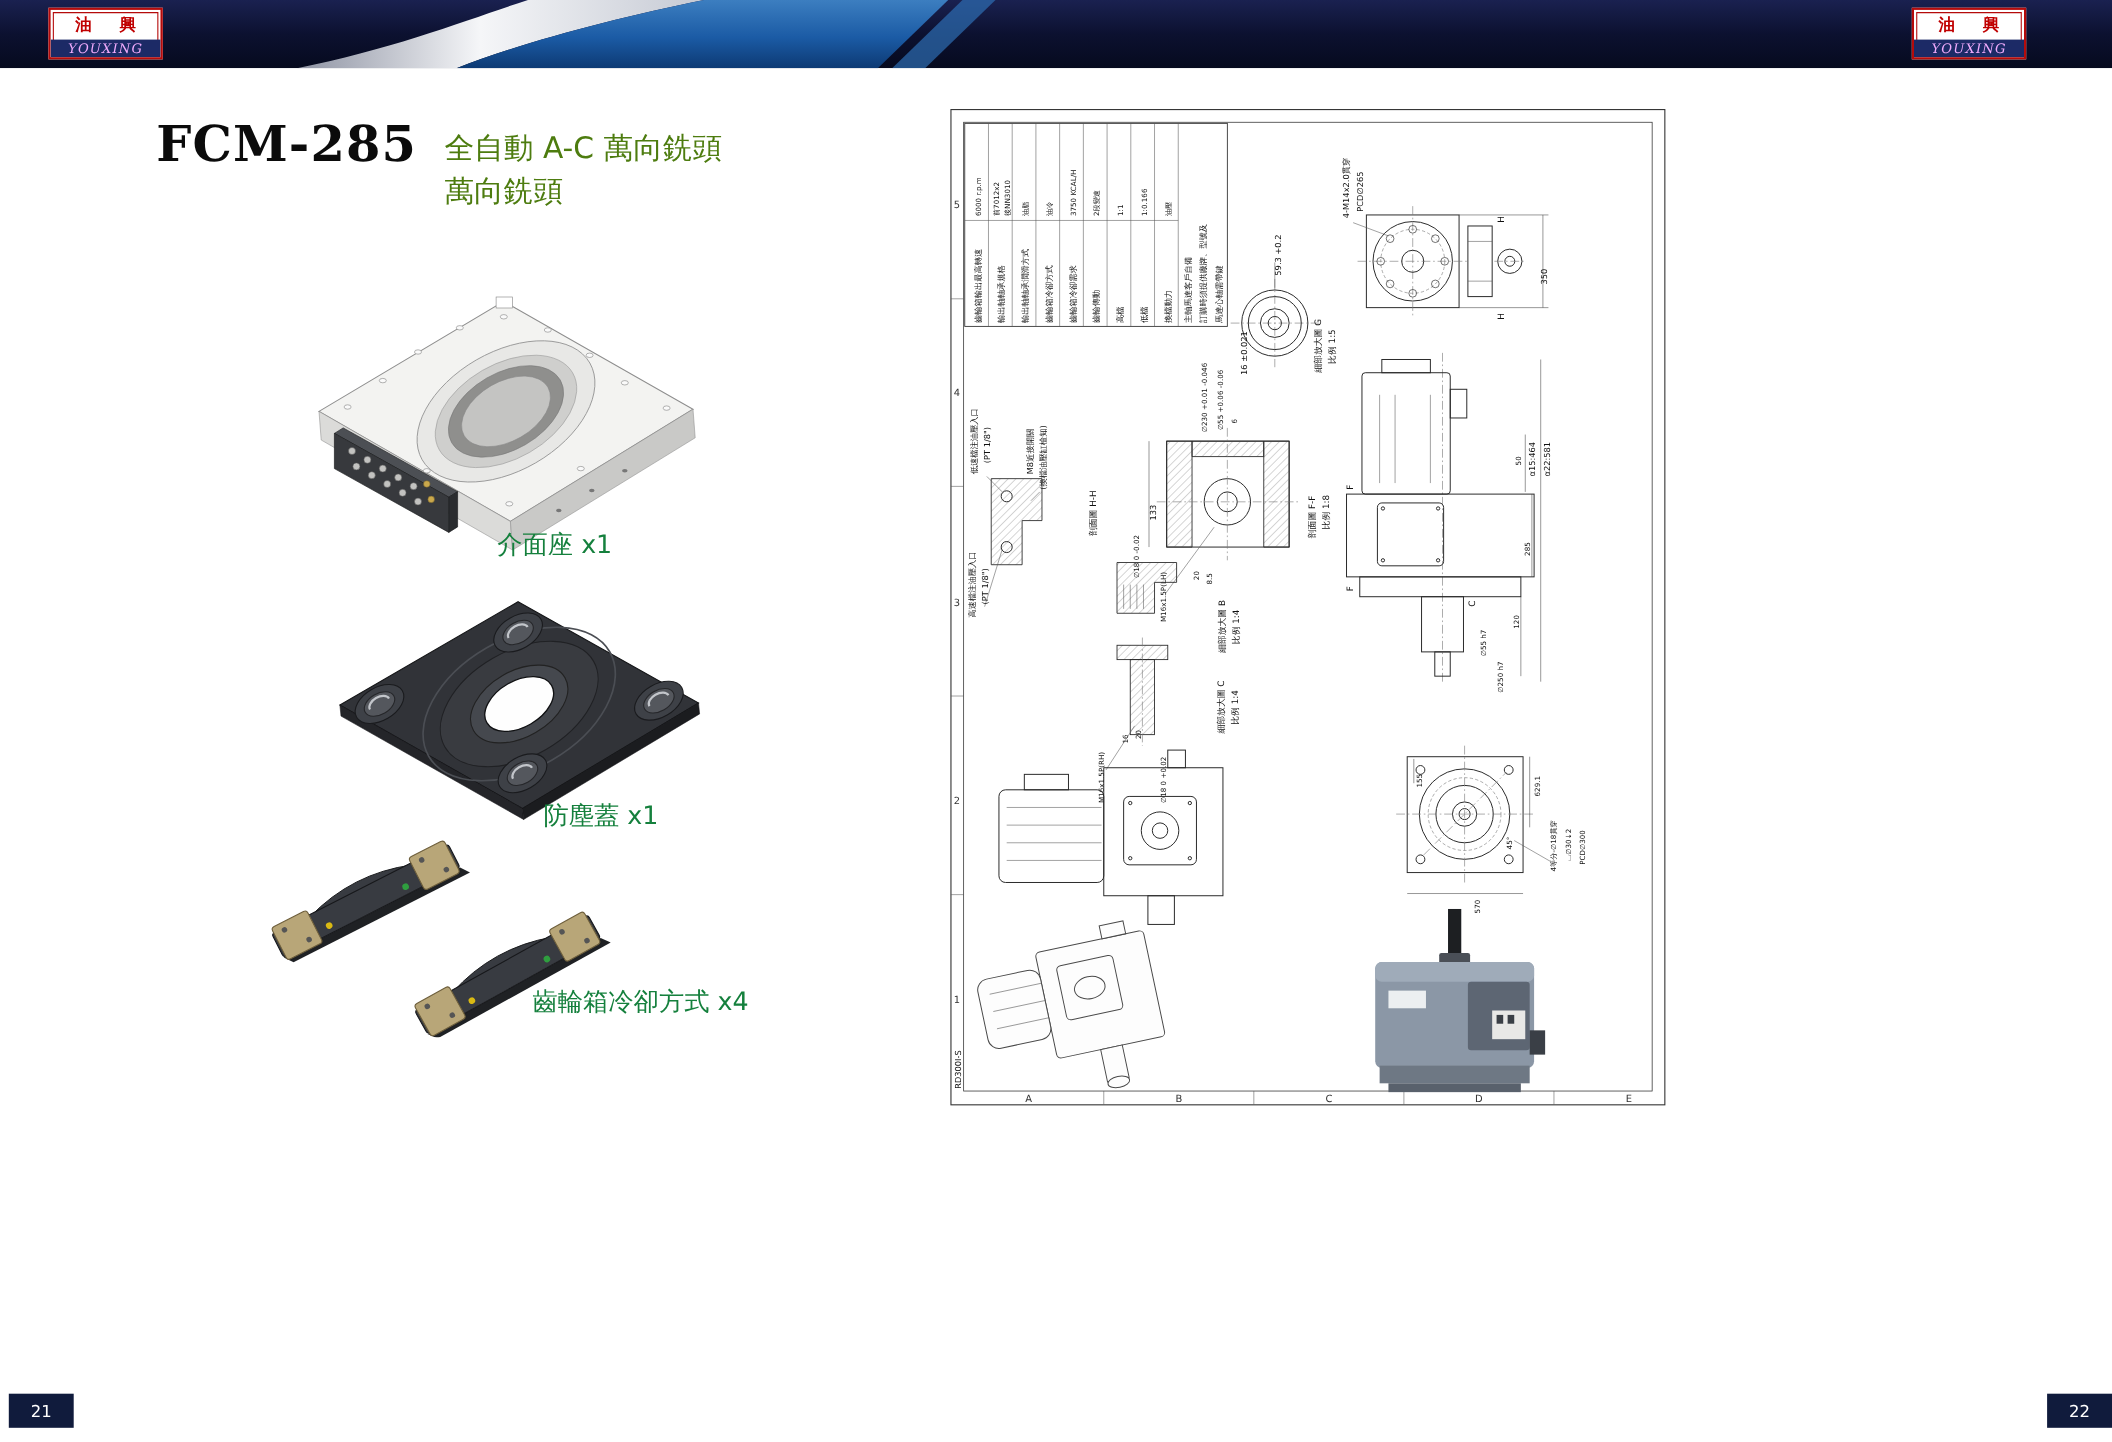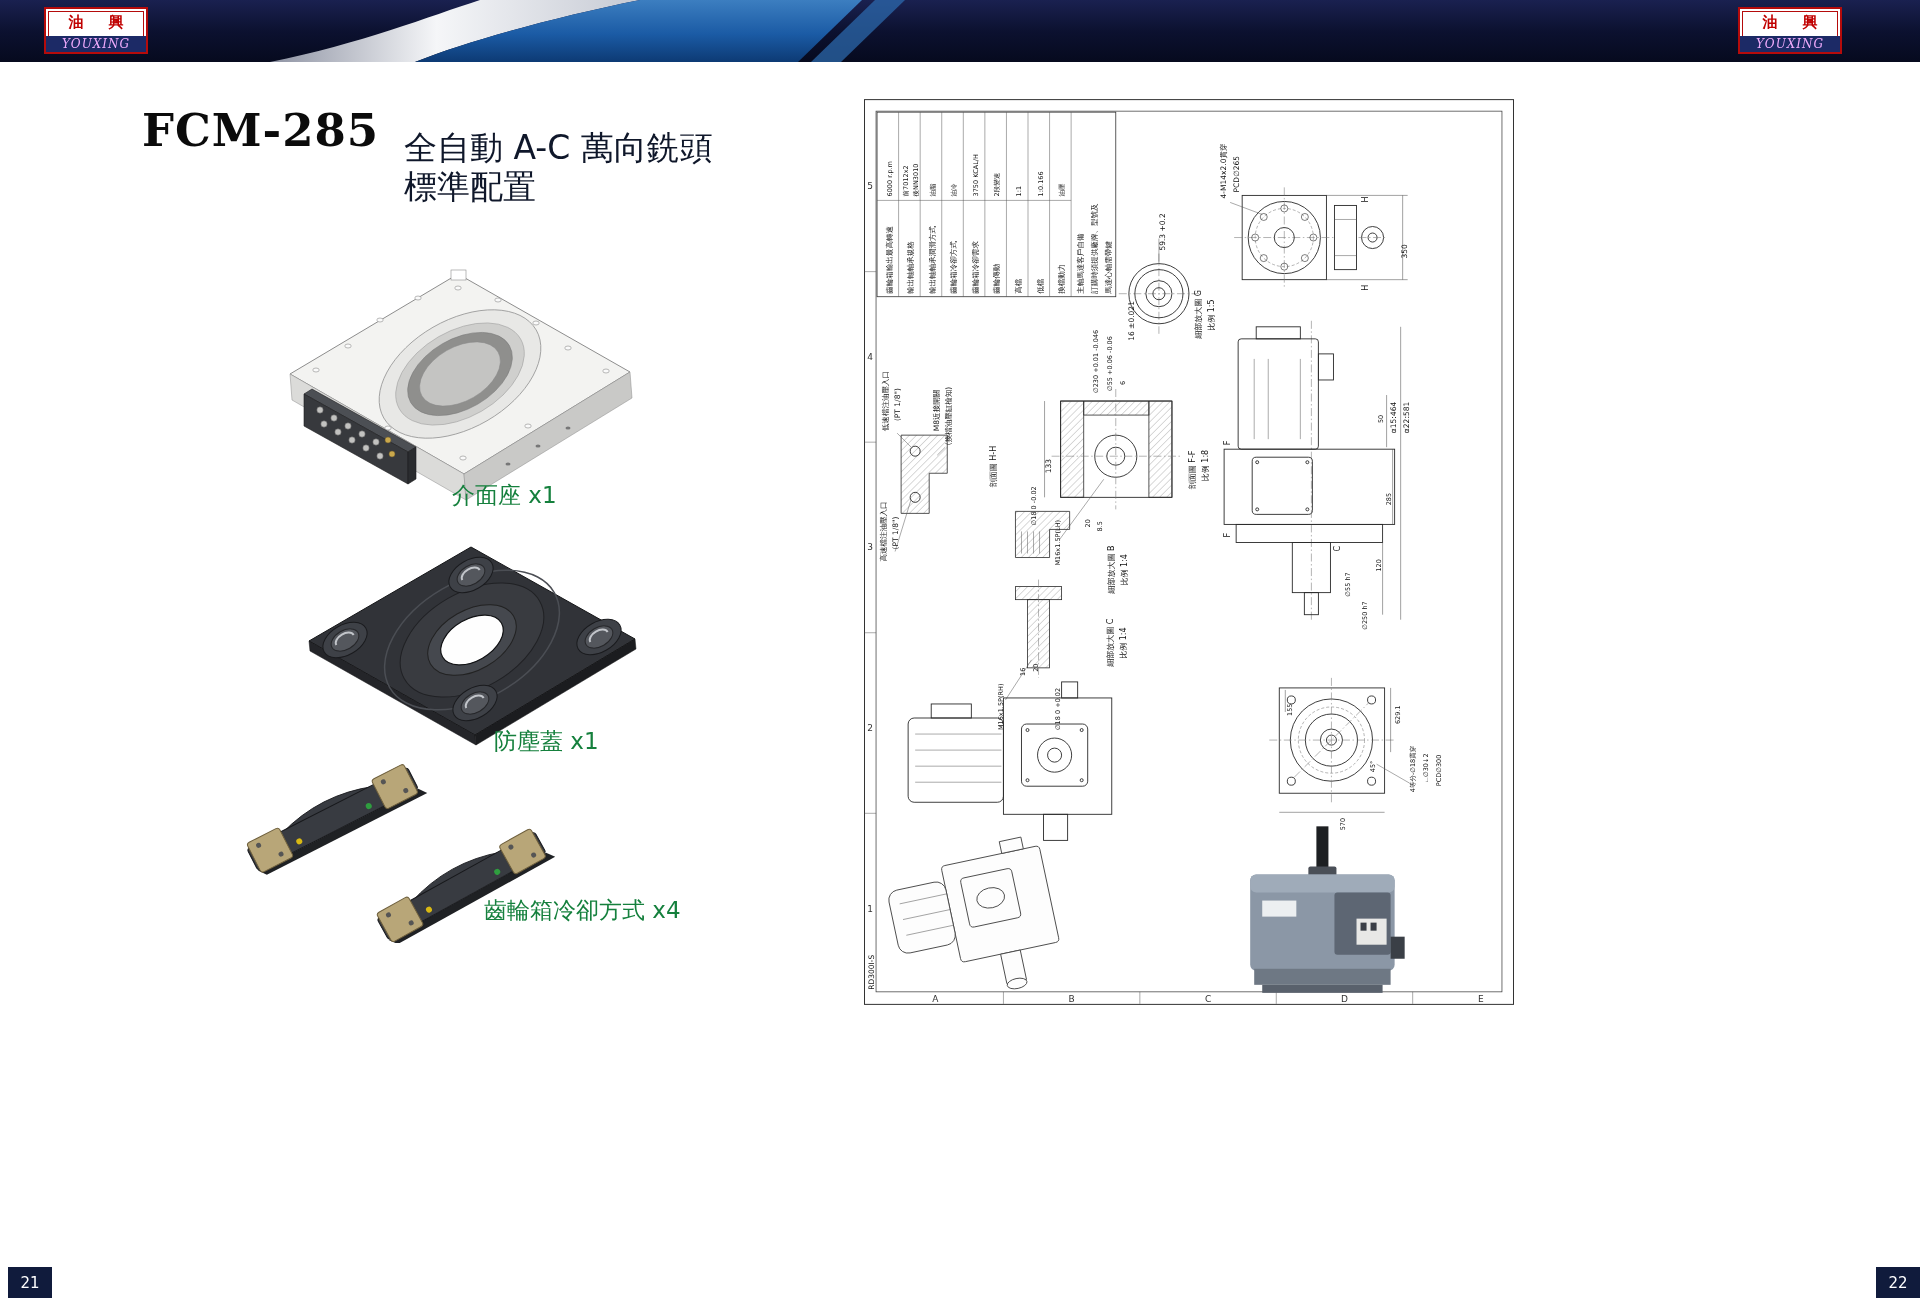--- a/index.html
+++ b/index.html
@@ -12,24 +12,24 @@
         display:flex;flex-direction:column;overflow:hidden}
   .logo.left{left:44px}.logo.right{right:78px}
   .logo .cn{flex:1;display:flex;align-items:center;justify-content:center;color:#c00000;
             font-weight:bold;font-size:15px;letter-spacing:10px;padding-left:10px;
             font-family:"DejaVu Serif","Liberation Serif",serif}
   .logo .en{height:16px;background:#1c2a66;color:#f0abfc;font-style:italic;
             font-family:"DejaVu Serif","Liberation Serif",serif;font-size:12px;
             display:flex;align-items:center;justify-content:center;letter-spacing:1px}
   .model-title{position:absolute;left:142px;top:104px;font-family:"DejaVu Serif","Liberation Serif",serif;
                font-weight:bold;font-size:45px;letter-spacing:1px;color:#0b0b0b}
-  .subtitle{position:absolute;left:404px;top:128px;color:#0f172a;font-size:33px;line-height:39px}
+  .subtitle{position:absolute;left:404px;top:116px;color:#4d7c0f;font-size:27px;line-height:39px}
   .part-label{position:absolute;color:#15803d;font-size:23px;white-space:nowrap}
   .part-illus{position:absolute}
-  .pnum{position:absolute;top:1267px;width:44px;height:31px;background:#101b3c;color:#fff;
+  .pnum{position:absolute;top:1267px;width:59px;height:31px;background:#101b3c;color:#fff;
         font-size:15px;display:flex;align-items:center;justify-content:center}
   .pnum.left{left:8px}.pnum.right{right:0}
   .drawing{position:absolute;left:863px;top:98px;width:652px;height:908px}
   svg text{font-family:"DejaVu Sans","Liberation Sans",sans-serif}
   .dt{font-size:8px;fill:#111}
   .dt7{font-size:7.5px;fill:#111}
   .dt65{font-size:6.5px;fill:#111}
   .dt9{font-size:9px;fill:#333}
   .ol{fill:none;stroke:#2a2a2a;stroke-width:0.9}
   .thin{stroke:#555;stroke-width:0.5;fill:none}
@@ -72,21 +72,21 @@
   <span class="en">YOUXING</span>
 </div>
 <div class="logo right">
   <span class="cn">油 興</span>
   <span class="en">YOUXING</span>
 </div>
 
 <div class="model-title">FCM-285</div>
 <div class="subtitle">
   <div>全自動 A-C 萬向銑頭</div>
-  <div>標準配置</div>
+  <div>萬向銑頭</div>
 </div>
 
 <svg class="part-illus" style="left:268px;top:268px" width="380" height="235" viewBox="0 0 380 235">
   <polygon points="190,6 362,104 196,206 22,106" fill="#f3f3f1" stroke="#8d8d8d" stroke-width="1"></polygon>
   <polygon points="22,106 24,132 198,232 196,206" fill="#dbdbd9" stroke="#8d8d8d" stroke-width="0.5"></polygon>
   <polygon points="362,104 364,130 198,232 196,206" fill="#c9c9c7" stroke="#8d8d8d" stroke-width="0.5"></polygon>
   <rect x="183" y="2" width="15" height="10" fill="#fff" stroke="#8d8d8d" stroke-width="0.6"></rect>
   <g transform="translate(192,106) rotate(-30)">
     <ellipse rx="88" ry="54" fill="#e8e8e6" stroke="#999" stroke-width="0.8"></ellipse>
     <ellipse rx="70" ry="43" fill="#cfcfcd" stroke="#9a9a9a" stroke-width="0.5"></ellipse>

